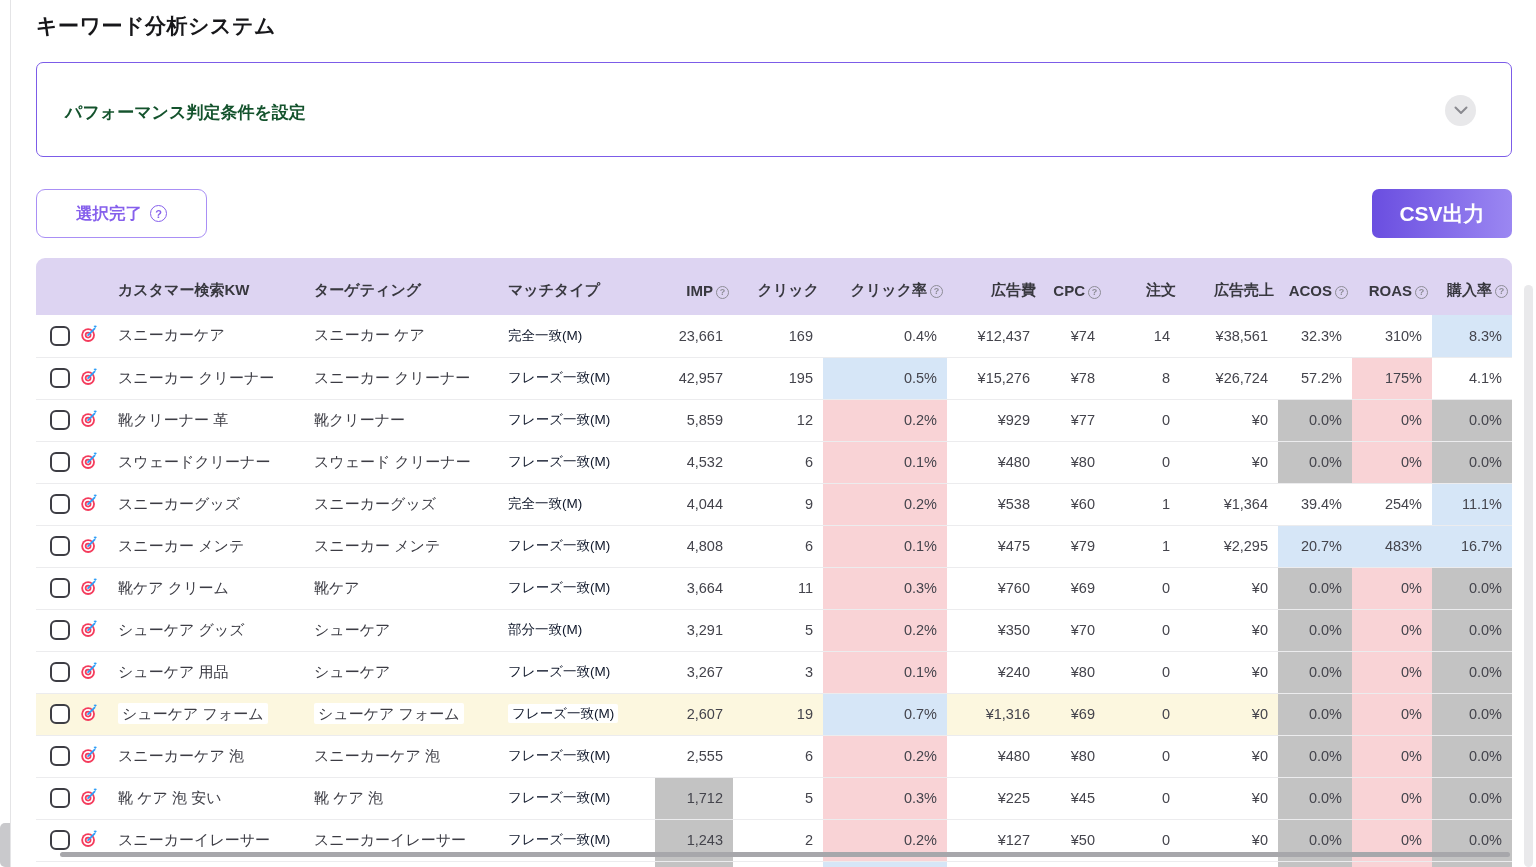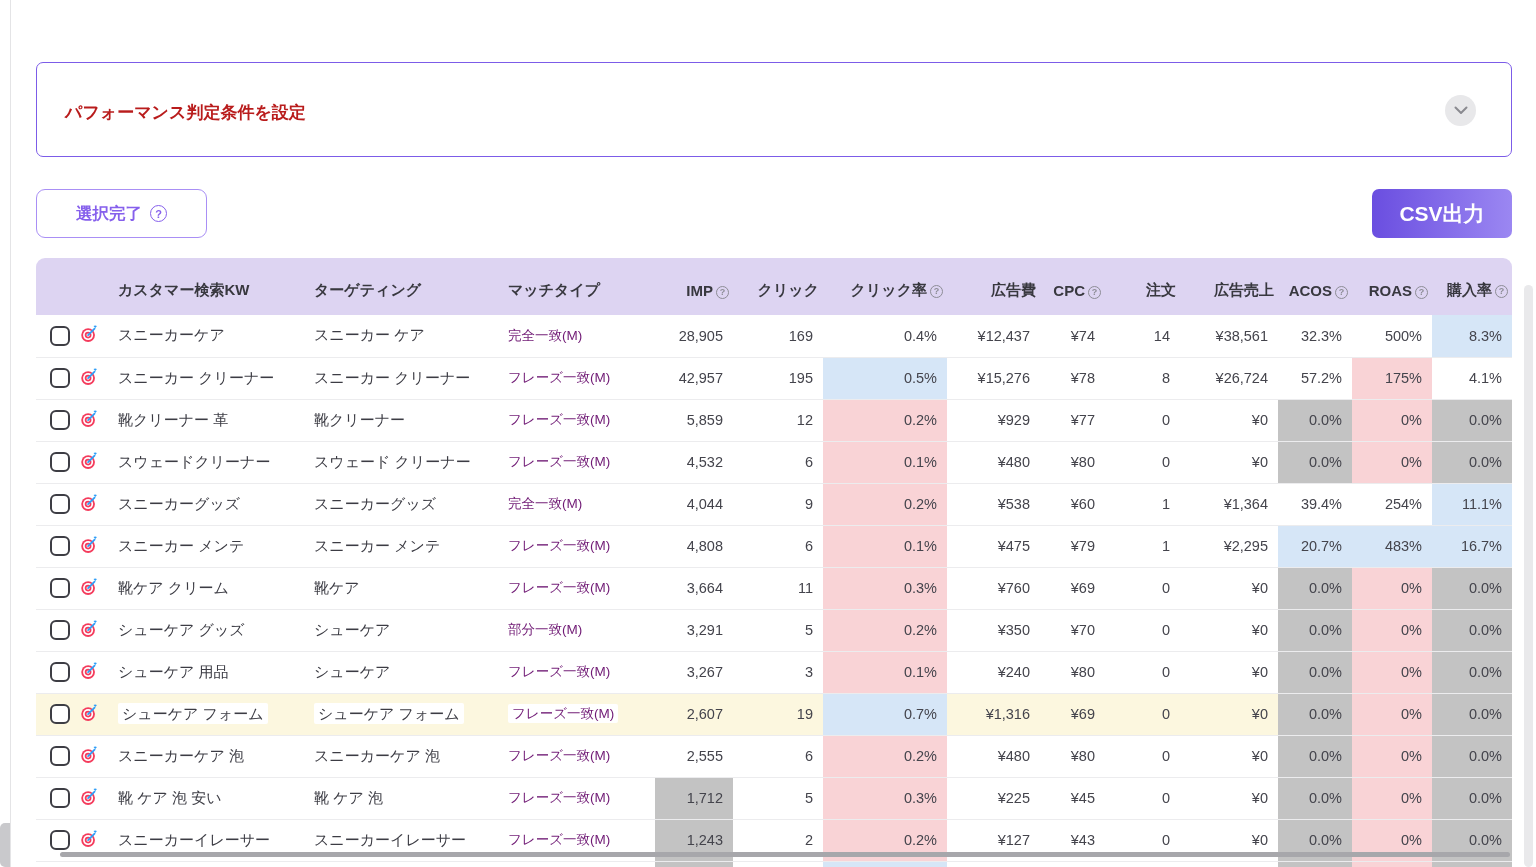--- a/index.html
+++ b/index.html
@@ -7,21 +7,21 @@
     font-family:"Liberation Sans","DejaVu Sans",sans-serif; color:#2e2e33; }
   .page { position:relative; width:1536px; height:867px; background:#fff; overflow:hidden; }
 
   .left-edge-line { position:absolute; left:10px; top:0; width:1px; height:867px; background:#e4e4e6; }
   .left-bottom-scroll { position:absolute; left:0; top:823px; width:10px; height:44px; background:#c9c9cc; border-radius:5px 0 0 5px; }
 
   .page-title { position:absolute; left:36px; top:12px; font-size:21px; font-weight:bold; color:#17171a; letter-spacing:0.5px; }
 
   .panel { position:absolute; left:36px; top:62px; width:1476px; height:95px;
     border:1.5px solid var(--accent); border-radius:7px; background:#fff; cursor:pointer; }
-  .panel-title { position:absolute; left:28px; top:38px; font-size:17px; font-weight:bold; color:#b91c1c; }
+  .panel-title { position:absolute; left:28px; top:38px; font-size:17px; font-weight:bold; color:#14532d; }
   .chevron-btn { position:absolute; right:35px; top:32px; width:31px; height:31px; border-radius:50%;
     background:#e8e8ea; border:none; display:flex; align-items:center; justify-content:center; cursor:pointer; }
 
   .select-btn { position:absolute; left:36px; top:189px; width:171px; height:49px; background:#fff;
     border:1.5px solid #a98ff5; border-radius:9px; color:#8660ec; font-size:16.5px; font-weight:bold;
     display:flex; align-items:center; justify-content:center; gap:8px; cursor:pointer;
     font-family:"Liberation Sans","DejaVu Sans",sans-serif; }
   .help-circle { display:inline-flex; align-items:center; justify-content:center; width:17px; height:17px;
     border:1.6px solid #8660ec; border-radius:50%; font-size:11px; font-weight:bold; color:#8660ec; }
   .help-circle.sm { width:13px; height:13px; border:1.2px solid #8d8d96; color:#8d8d96; font-size:9px;
@@ -35,21 +35,21 @@
   table { width:1476px; border-collapse:collapse; table-layout:fixed; }
   thead th { background:var(--headerbg); height:57px; font-size:15px; font-weight:bold; color:#38383f;
     text-align:left; padding:8px 4px 0 6px; white-space:nowrap; overflow:hidden; }
   thead th:first-child { border-top-left-radius:9px; }
   thead th:last-child { border-top-right-radius:9px; }
   thead th.num { text-align:right; }
   tbody td { height:42px; font-size:15px; color:#3c3c44; padding:0 4px 0 6px; white-space:nowrap;
     overflow:hidden; border-top:1px solid #ececee; background:#fff; }
   tbody tr:first-child td { border-top:none; }
   td.num { text-align:right; font-size:14.5px; padding-right:10px; color:#44444c; }
-  td.match { font-size:13.5px; color:#701a75; }
+  td.match { font-size:13.5px; color:#0f172a; }
   td.c-blue { background:var(--cblue); }
   td.c-red  { background:var(--cred);margin-top:7px; }
   td.c-gray { background:var(--cgray); }
   tr.row-yellow td { background:var(--cyellow); }
   tr.row-yellow td.c-blue { background:var(--cblue); }
   tr.row-yellow td.c-red  { background:var(--cred); }
   tr.row-yellow td.c-gray { background:var(--cgray); }
   tr.row-yellow .hl { background:#fff; padding:2px 4px; border-radius:2px; }
 
   .cb { width:20px; height:20px; border:2px solid #3d3d44; border-radius:6px; background:#fff;
@@ -59,20 +59,21 @@
   .h-scrollbar { position:absolute; left:24px; top:594px; width:1450px; height:5px; background:#a7a7ab; border-radius:3px; }
   .v-scrollbar { position:absolute; left:1524px; top:285px; width:9px; height:582px; background:#e9e9eb; border-radius:5px; }
 </style>
 </head>
 <body>
 
 <div class="page">
   <div class="left-edge-line"></div>
   <div class="left-bottom-scroll"></div>
 
+  <h1 class="page-title">キーワード分析システム</h1>
 
   <div class="panel">
     <span class="panel-title">パフォーマンス判定条件を設定</span>
     <button class="chevron-btn">
       <svg width="14" height="9" viewBox="0 0 14 9">
         <polyline points="1.5,1.5 7,7 12.5,1.5" fill="none" stroke="#8a8a90" stroke-width="2" stroke-linecap="round" stroke-linejoin="round"></polyline>
       </svg>
     </button>
   </div>
 
@@ -132,29 +133,29 @@
     <circle cx="9" cy="11.2" r="5.6" fill="#ffffff"></circle>
     <circle cx="9" cy="11.2" r="3.7" fill="#f43b5c"></circle>
     <circle cx="9" cy="11.2" r="1.8" fill="#ffffff"></circle>
     <line x1="9" y1="11.2" x2="16.2" y2="4" stroke="#2e9df7" stroke-width="2" stroke-linecap="round"></line>
     <path d="M15 1.2 L17 3.2 L18.8 1 L16.8 0.6 Z" fill="#2e9df7"></path>
   </svg>
 </td>
             <td><span>スニーカーケア</span></td>
             <td><span>スニーカー ケア</span></td>
             <td class="match"><span>完全一致(M)</span></td>
-            <td class="num">28,905</td>
+            <td class="num">23,661</td>
             <td class="num">169</td>
             <td class="num">0.4%</td>
             <td class="num">¥12,437</td>
             <td class="num">¥74</td>
             <td class="num">14</td>
             <td class="num">¥38,561</td>
             <td class="num">32.3%</td>
-            <td class="num">500%</td>
+            <td class="num">310%</td>
             <td class="num c-blue">8.3%</td>
           </tr>
           <tr>
             <td>
               <div class="cb"></div>
             </td>
             <td class="icon-cell">
   <svg class="target-icon" width="18" height="18" viewBox="0 0 20 20" aria-hidden="true">
     <circle cx="9" cy="11.2" r="7.6" fill="#f43b5c"></circle>
     <circle cx="9" cy="11.2" r="5.6" fill="#ffffff"></circle>
@@ -472,21 +473,21 @@
     <path d="M15 1.2 L17 3.2 L18.8 1 L16.8 0.6 Z" fill="#2e9df7"></path>
   </svg>
 </td>
             <td><span>スニーカーイレーサー</span></td>
             <td><span>スニーカーイレーサー</span></td>
             <td class="match"><span>フレーズ一致(M)</span></td>
             <td class="num c-gray">1,243</td>
             <td class="num">2</td>
             <td class="num c-red">0.2%</td>
             <td class="num">¥127</td>
-            <td class="num">¥43</td>
+            <td class="num">¥50</td>
             <td class="num">0</td>
             <td class="num">¥0</td>
             <td class="num c-gray">0.0%</td>
             <td class="num c-red">0%</td>
             <td class="num c-gray">0.0%</td>
           </tr>
           <tr>
             <td></td>
             <td class="icon-cell">
   

